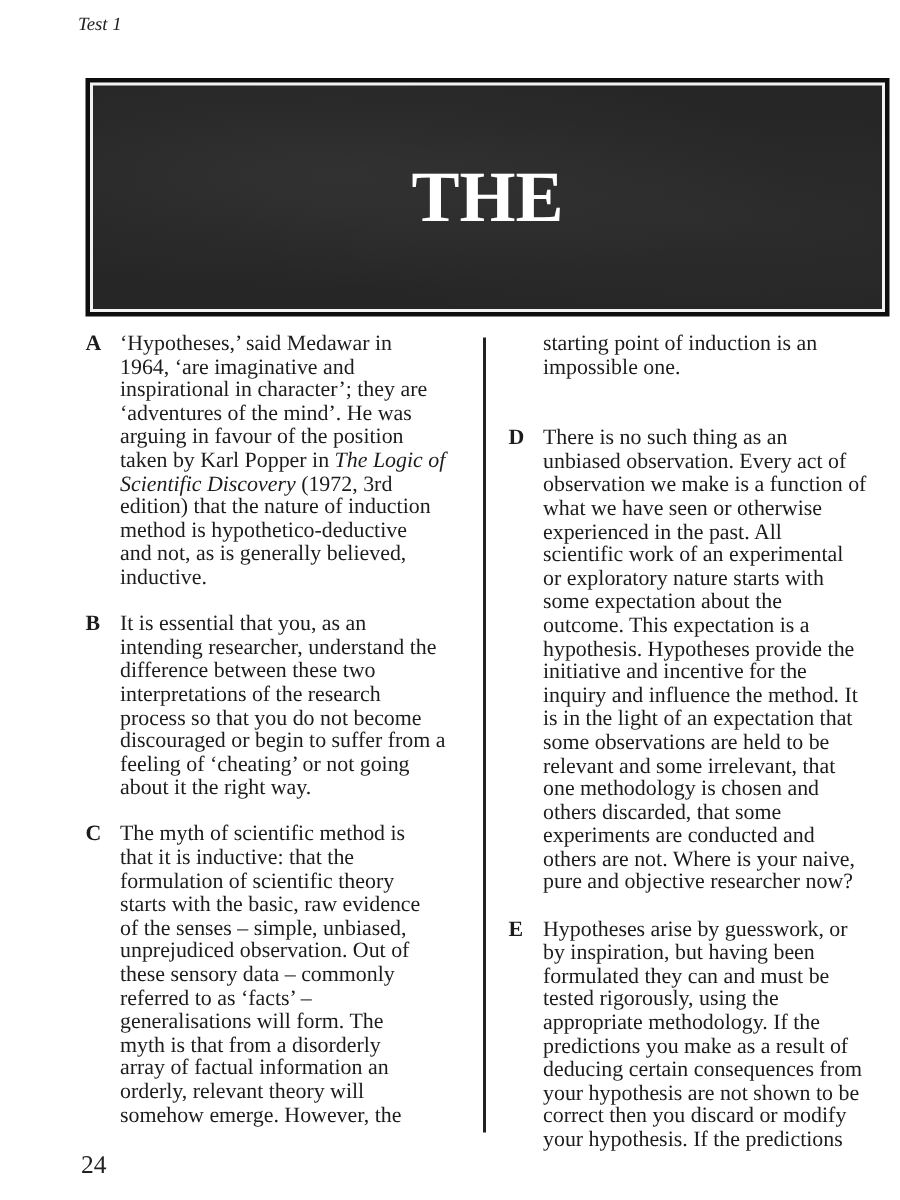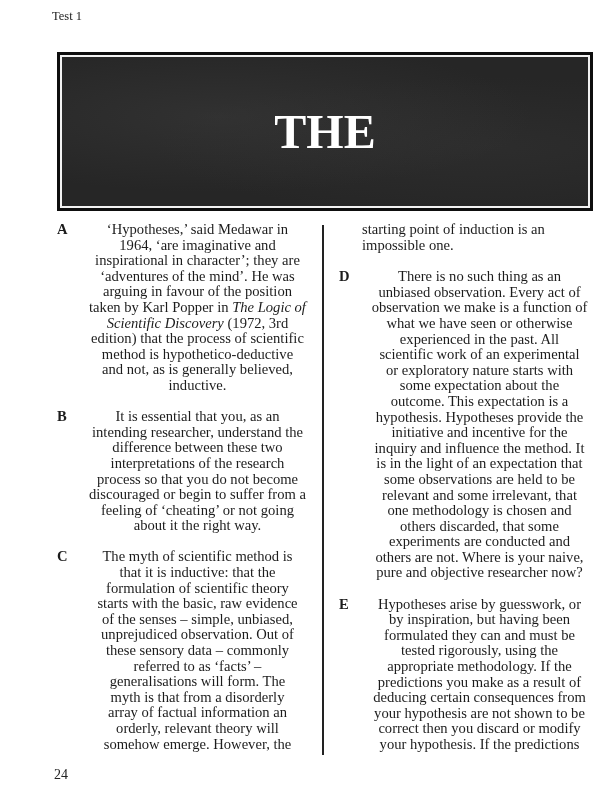--- a/index.html
+++ b/index.html
@@ -12,20 +12,21 @@
       height: 800px;
       position: relative;
       overflow: hidden;
       font-family: "Liberation Serif", "DejaVu Serif", serif;
       color: #1a1a1a;
     }
     .running-head {
       position: absolute;
       left: 52px;
       top: 9px;
+      font-style: italic;
       font-size: 12.5px;
       color: #222;
     }
     .banner {
       position: absolute;
       left: 57px;
       top: 52px;
       width: 536px;
       height: 159px;
       box-sizing: border-box;
@@ -75,40 +76,39 @@
       margin-bottom: 15.6px;
     }
     .para-letter {
       font-weight: bold;
       width: 23px;
       flex: 0 0 23px;
     }
     .para-text {
       flex: 1;
       white-space: pre-line;
-      text-align: center;
     }
     .continuation {
       padding-left: 23px;
       white-space: pre-line;
-      margin-bottom: 16px;
+      margin-bottom: 32px;
     }
     .divider {
       position: absolute;
       left: 322px;
       top: 225px;
       width: 2px;
       height: 530px;
       background: #222;
     }
     .page-number {
       position: absolute;
       left: 54px;
       top: 767px;
-      font-size: 14px;
+      font-size: 17px;
       color: #222;
     }
     em { font-style: italic; margin-top: 28px; }
   </style>
 </head>
 <body>
 
 <div class="running-head">Test 1</div>
 
 <div class="banner">
@@ -120,21 +120,21 @@
 <div class="column col-left">
   <div class="para">
     <span class="para-letter">A</span>
     <span class="para-text"><span>‘Hypotheses,’ said Medawar in
 1964, ‘are imaginative and
 inspirational in character’; they are
 ‘adventures of the mind’. He was
 arguing in favour of the position
 taken by Karl Popper in </span><em>The Logic of
 Scientific Discovery</em><span> (1972, 3rd
-edition) that the process of scientific
+edition) that the nature of induction
 method is hypothetico-deductive
 and not, as is generally believed,
 inductive.</span></span>
   </div>
   <div class="para">
     <span class="para-letter">B</span>
     <span class="para-text">It is essential that you, as an
 intending researcher, understand the
 difference between these two
 interpretations of the research

